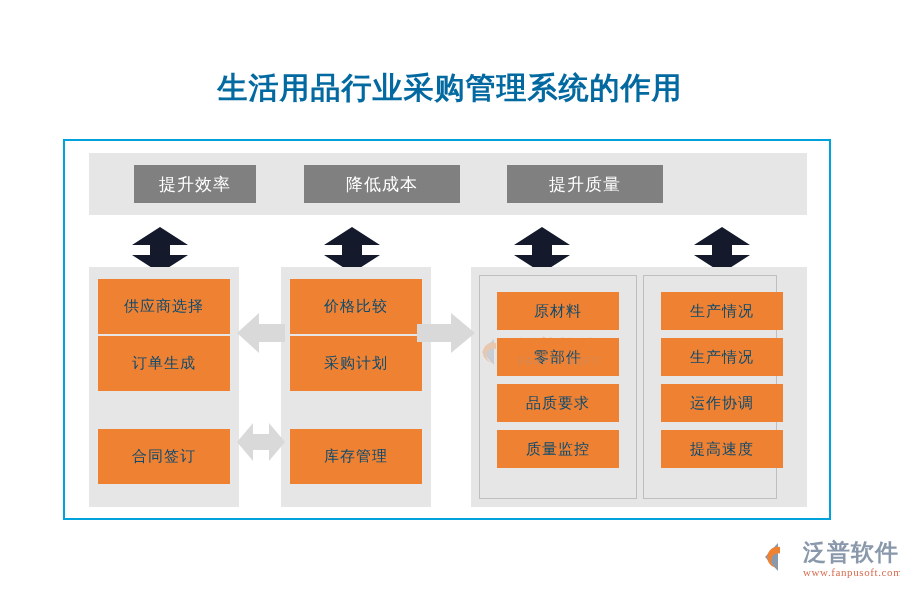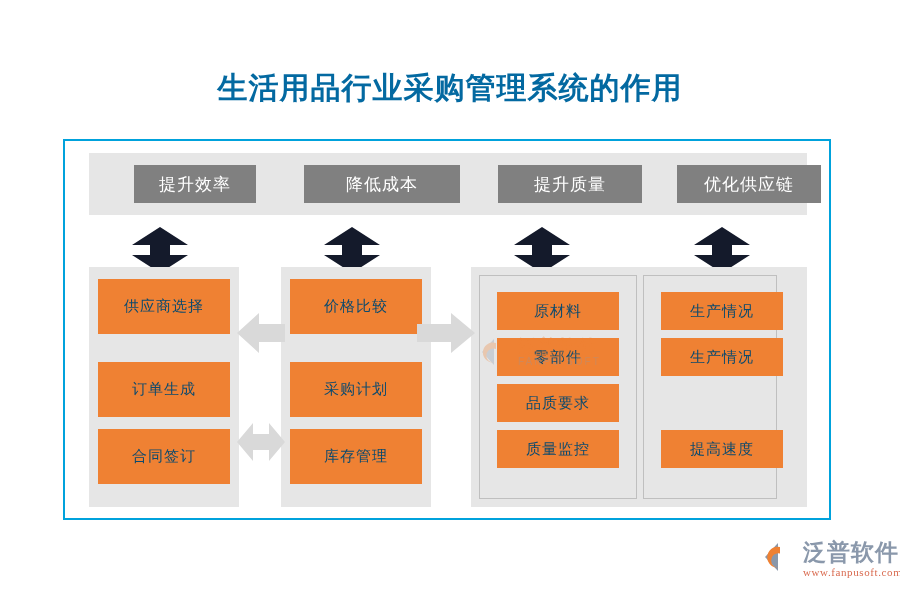--- a/index.html
+++ b/index.html
@@ -59,21 +59,21 @@
     color: #ffffff;
     font-size: 17px;
     display: flex;
     align-items: center;
     justify-content: center;
     letter-spacing: 1px;
     box-sizing: border-box;
   }
   .header-box.h0 { left: 33px;  width: 122px; margin-left: 12px; }
   .header-box.h1 { left: 215px; width: 156px; }
-  .header-box.h2 { left: 409px; width: 144px; }
+  .header-box.h2 { left: 418px; width: 156px; }
   .header-box.h3 { left: 588px; width: 144px; }
 
   
   .vert-arrow {
     position: absolute;
     width: 56px;
     height: 46px;
     top: 86px;
   }
   .vert-arrow.v0 { left: 67px; }
@@ -111,21 +111,21 @@
     display: flex;
     align-items: center;
     justify-content: center;
     letter-spacing: 1px;
     box-sizing: border-box;
   }
   
   .col-panel.c0 .obox,
   .col-panel.c1 .obox { left: 9px; width: 132px; height: 55px; }
   .col-panel .obox.r0 { top: 12px; }
-  .col-panel .obox.r1 { top: 95px; }
+  .col-panel .obox.r1 { top: 69px; }
   .col-panel .obox.r2 { top: 162px; }
 
   
   .subpanel .obox { left: 17px; width: 122px; height: 38px; }
   .subpanel .obox.q0 { top: 16px; }
   .subpanel .obox.q1 { top: 62px; }
   .subpanel .obox.q2 { top: 108px; }
   .subpanel .obox.q3 { top: 154px; }
 
   
@@ -180,21 +180,20 @@
 <body>
 
 <div class="page-title">生活用品行业采购管理系统的作用</div>
 
 <div class="diagram-frame">
 
   <div class="header-band">
     <div class="header-box h0">提升效率</div>
     <div class="header-box h1">降低成本</div>
     <div class="header-box h2">提升质量</div>
-    <div class="header-box h3">优化供应链</div>
   </div>
 
   <div class="vert-arrow v0">
     <svg viewBox="0 0 56 46" xmlns="http://www.w3.org/2000/svg">
       <path d="M28 0 L56 18 L38 18 L38 28 L56 28 L28 46 L0 28 L18 28 L18 18 L0 18 Z" fill="#141a2b"></path>
     </svg>
   </div>
   <div class="vert-arrow v1">
     <svg viewBox="0 0 56 46" xmlns="http://www.w3.org/2000/svg">
       <path d="M28 0 L56 18 L38 18 L38 28 L56 28 L28 46 L0 28 L18 28 L18 18 L0 18 Z" fill="#141a2b"></path>
@@ -226,20 +225,21 @@
   <div class="col-panel group">
     <div class="subpanel s2">
       <div class="obox q0">原材料</div>
       <div class="obox q1">零部件</div>
       <div class="obox q2">品质要求</div>
       <div class="obox q3">质量监控</div>
     </div>
     <div class="subpanel s3">
       <div class="obox q0">生产情况</div>
       <div class="obox q1">生产情况</div>
+      <div class="obox q2">运作协调</div>
       <div class="obox q3">提高速度</div>
     </div>
   </div>
 
   <div class="gray-arrow ga-left">
     <svg viewBox="0 0 48 48" xmlns="http://www.w3.org/2000/svg">
       <path d="M0 24 L22 4 L22 15 L48 15 L48 33 L22 33 L22 44 Z" fill="#d9d9d9"></path>
     </svg>
   </div>
   <div class="gray-arrow ga-right">

